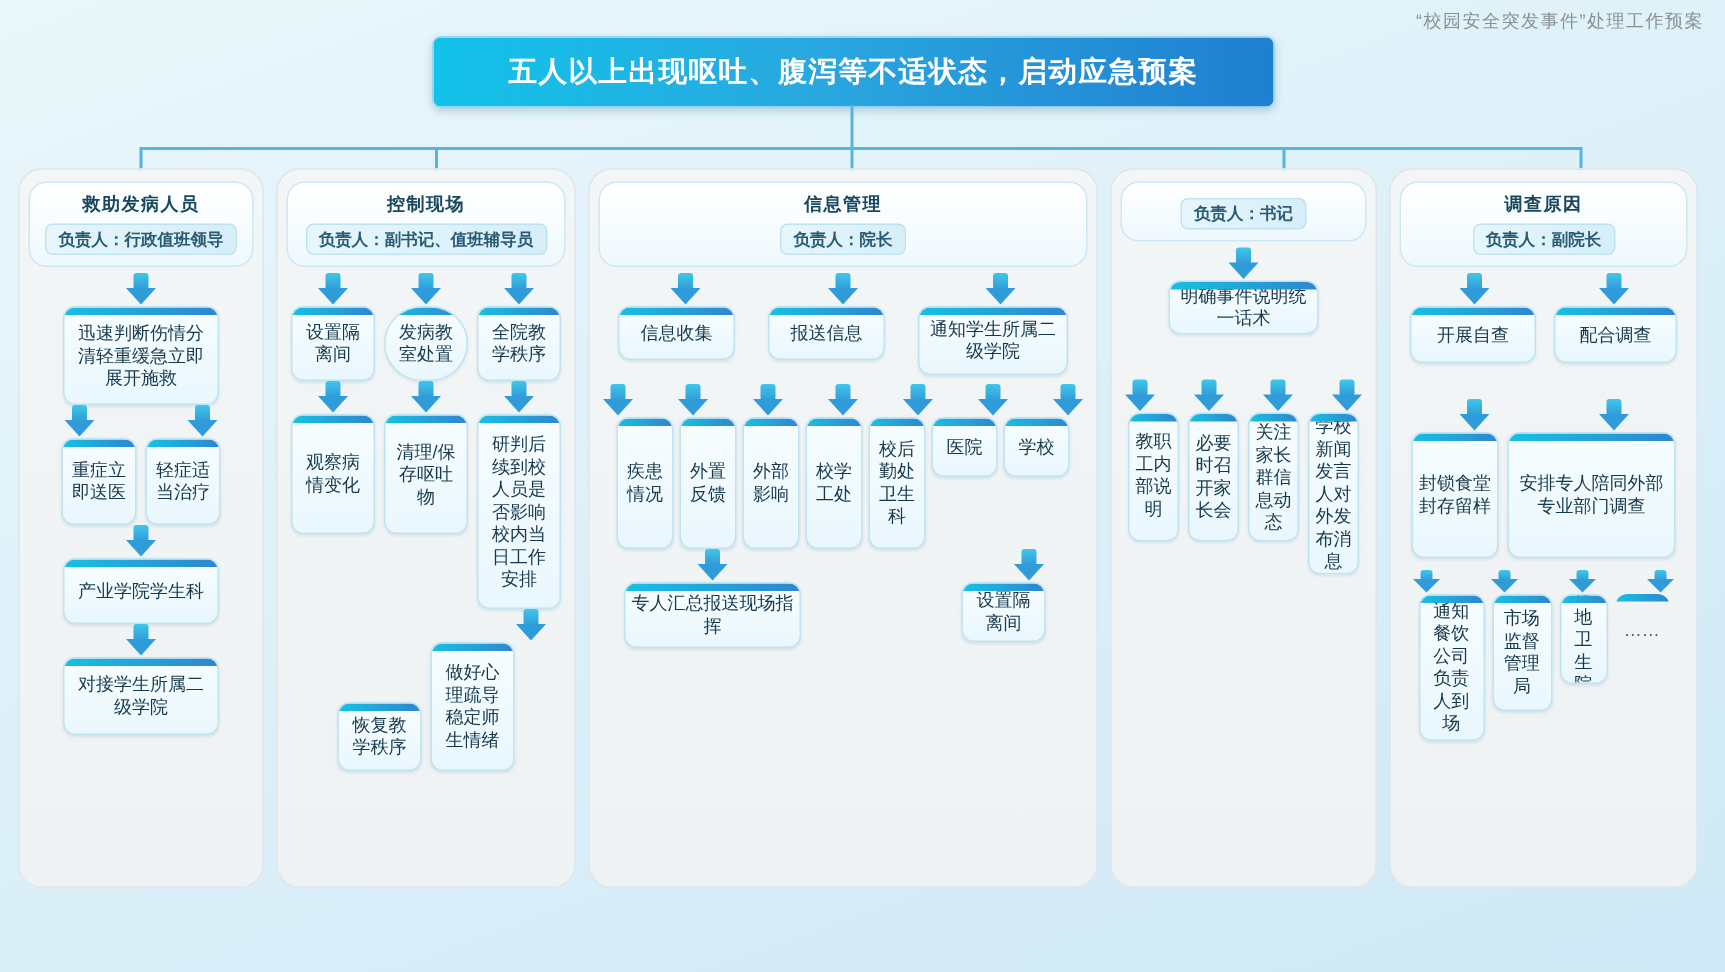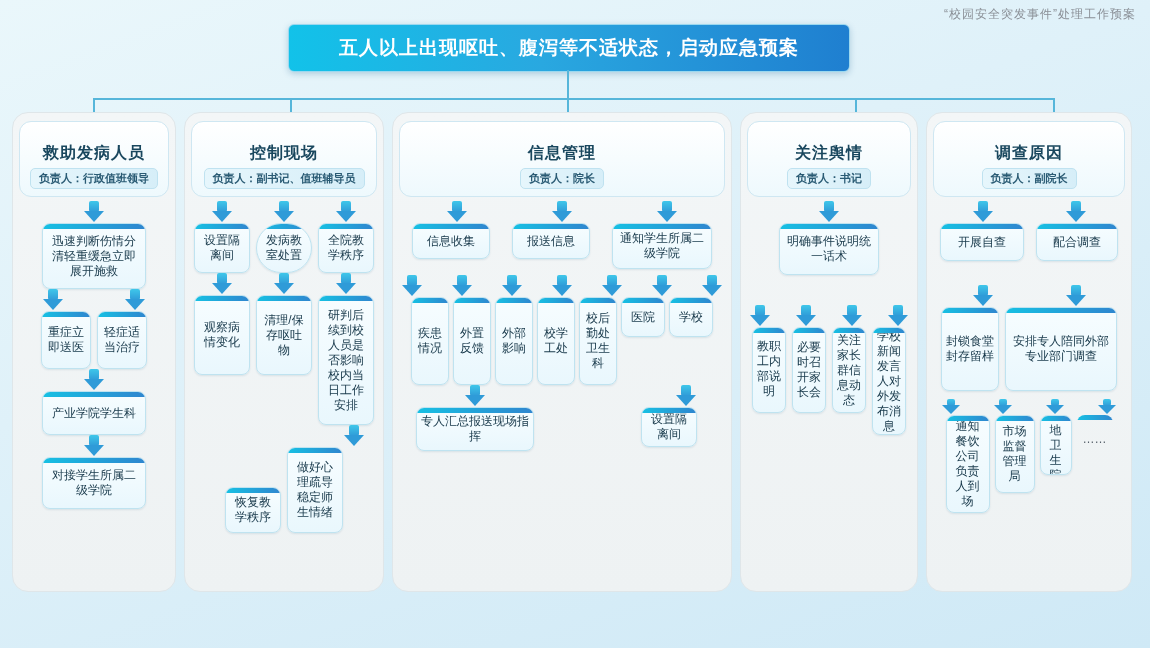--- a/index.html
+++ b/index.html
@@ -83,25 +83,24 @@
   }
   .col-head {
     background: linear-gradient(180deg, #ffffff 0%, #eef9fd 100%);
     border: 1px solid #cfe7f2;
     border-radius: 12px;
     text-align: center;
     padding: 6px 4px 7px 4px;
     margin-bottom: 4px;
   }
   .col-title {
-    font-size: 16px;
+    font-size: 12px;
     font-weight: bold;
     color: #19475e;
     letter-spacing: 1px;
-    margin-top: 15px;
   }
   .col-owner {
     margin-top: 4px;
     font-size: 11px;
     color: #2a5b74;
     font-weight: bold;
     background: linear-gradient(90deg, #e6f6fc, #d6eef8);
     border: 1px solid #bfe2f0;
     border-radius: 5px;
     display: inline-block;
@@ -301,26 +300,25 @@
         <div class="stack" style="width:170px; align-items:flex-end; padding-right:16px; box-sizing:border-box;">
           <div class="arrow"></div>
           <div class="node" style="width:56px;height:40px;">设置隔离间</div>
         </div>
       </div>
     </div>
   </div>
 
   <div class="column c4" style="height:480px;">
     <div class="col-head">
-      <div class="col-title">关注舆情</div>
       <div class="col-owner">负责人：书记</div>
     </div>
     <div class="col-body">
       <div class="arrow"></div>
-      <div class="node" style="width:100px;height:52px;">明确事件说明统一话术</div>
+      <div class="node" style="width:100px;height:36px;">明确事件说明统一话术</div>
       <div class="arrow-row" style="width:160px; justify-content:space-between; margin-top:30px;">
         <div class="arrow"></div>
         <div class="arrow"></div>
         <div class="arrow"></div>
         <div class="arrow"></div>
       </div>
       <div class="row" style="gap:6px; align-items:flex-start;">
         <div class="node" style="width:34px;height:86px;font-family:Liberation Mono, monospace;">教职工内部说明</div>
         <div class="node" style="width:34px;height:86px;">必要时召开家长会</div>
         <div class="node" style="width:34px;height:86px;">关注家长群信息动态</div>

